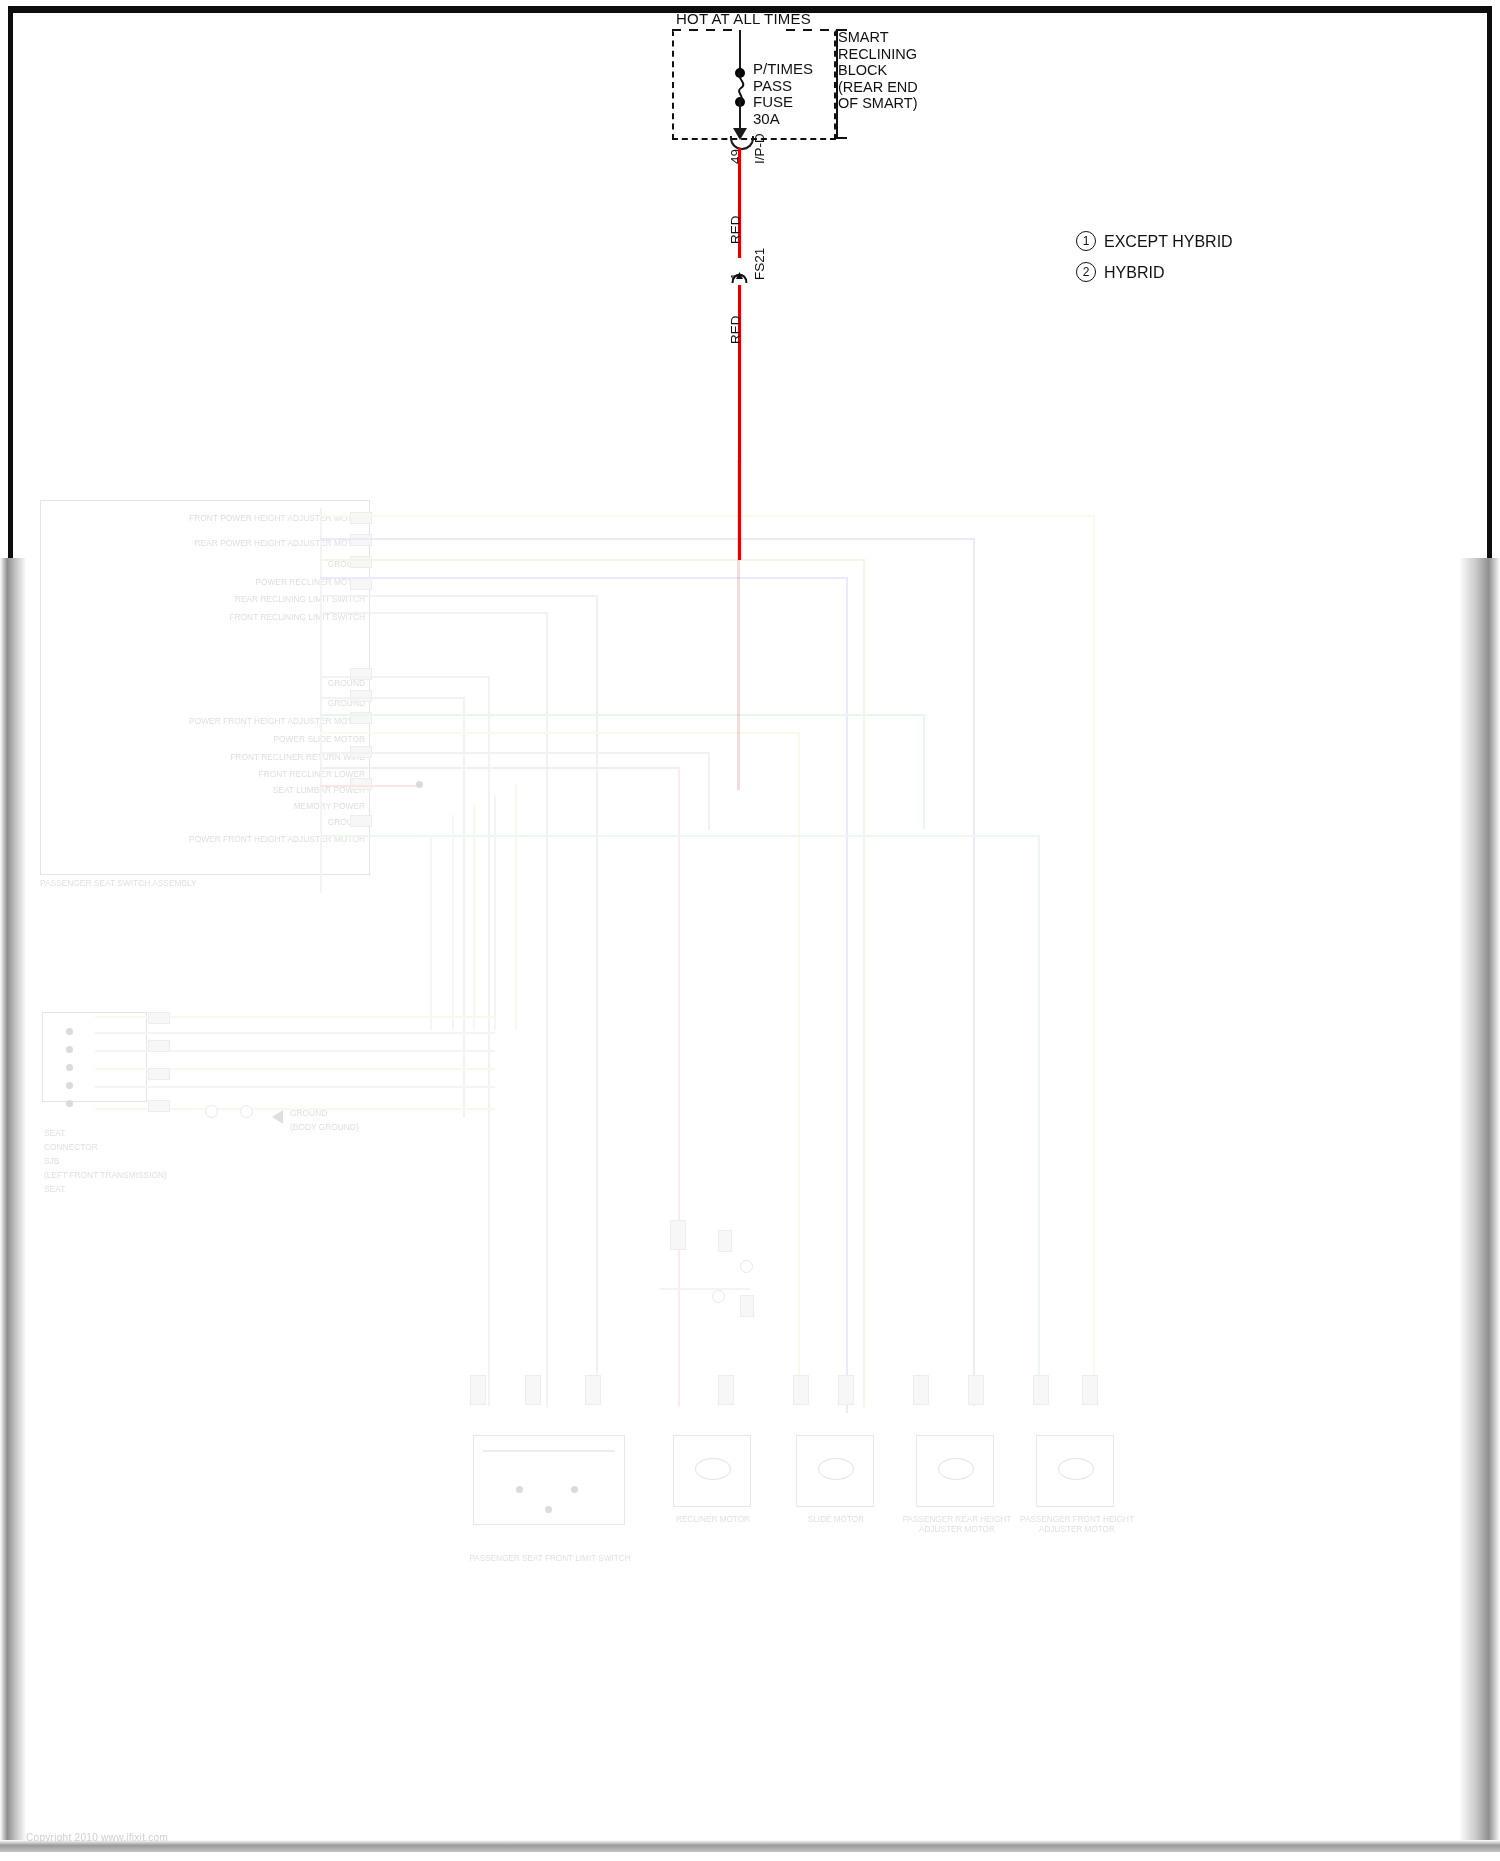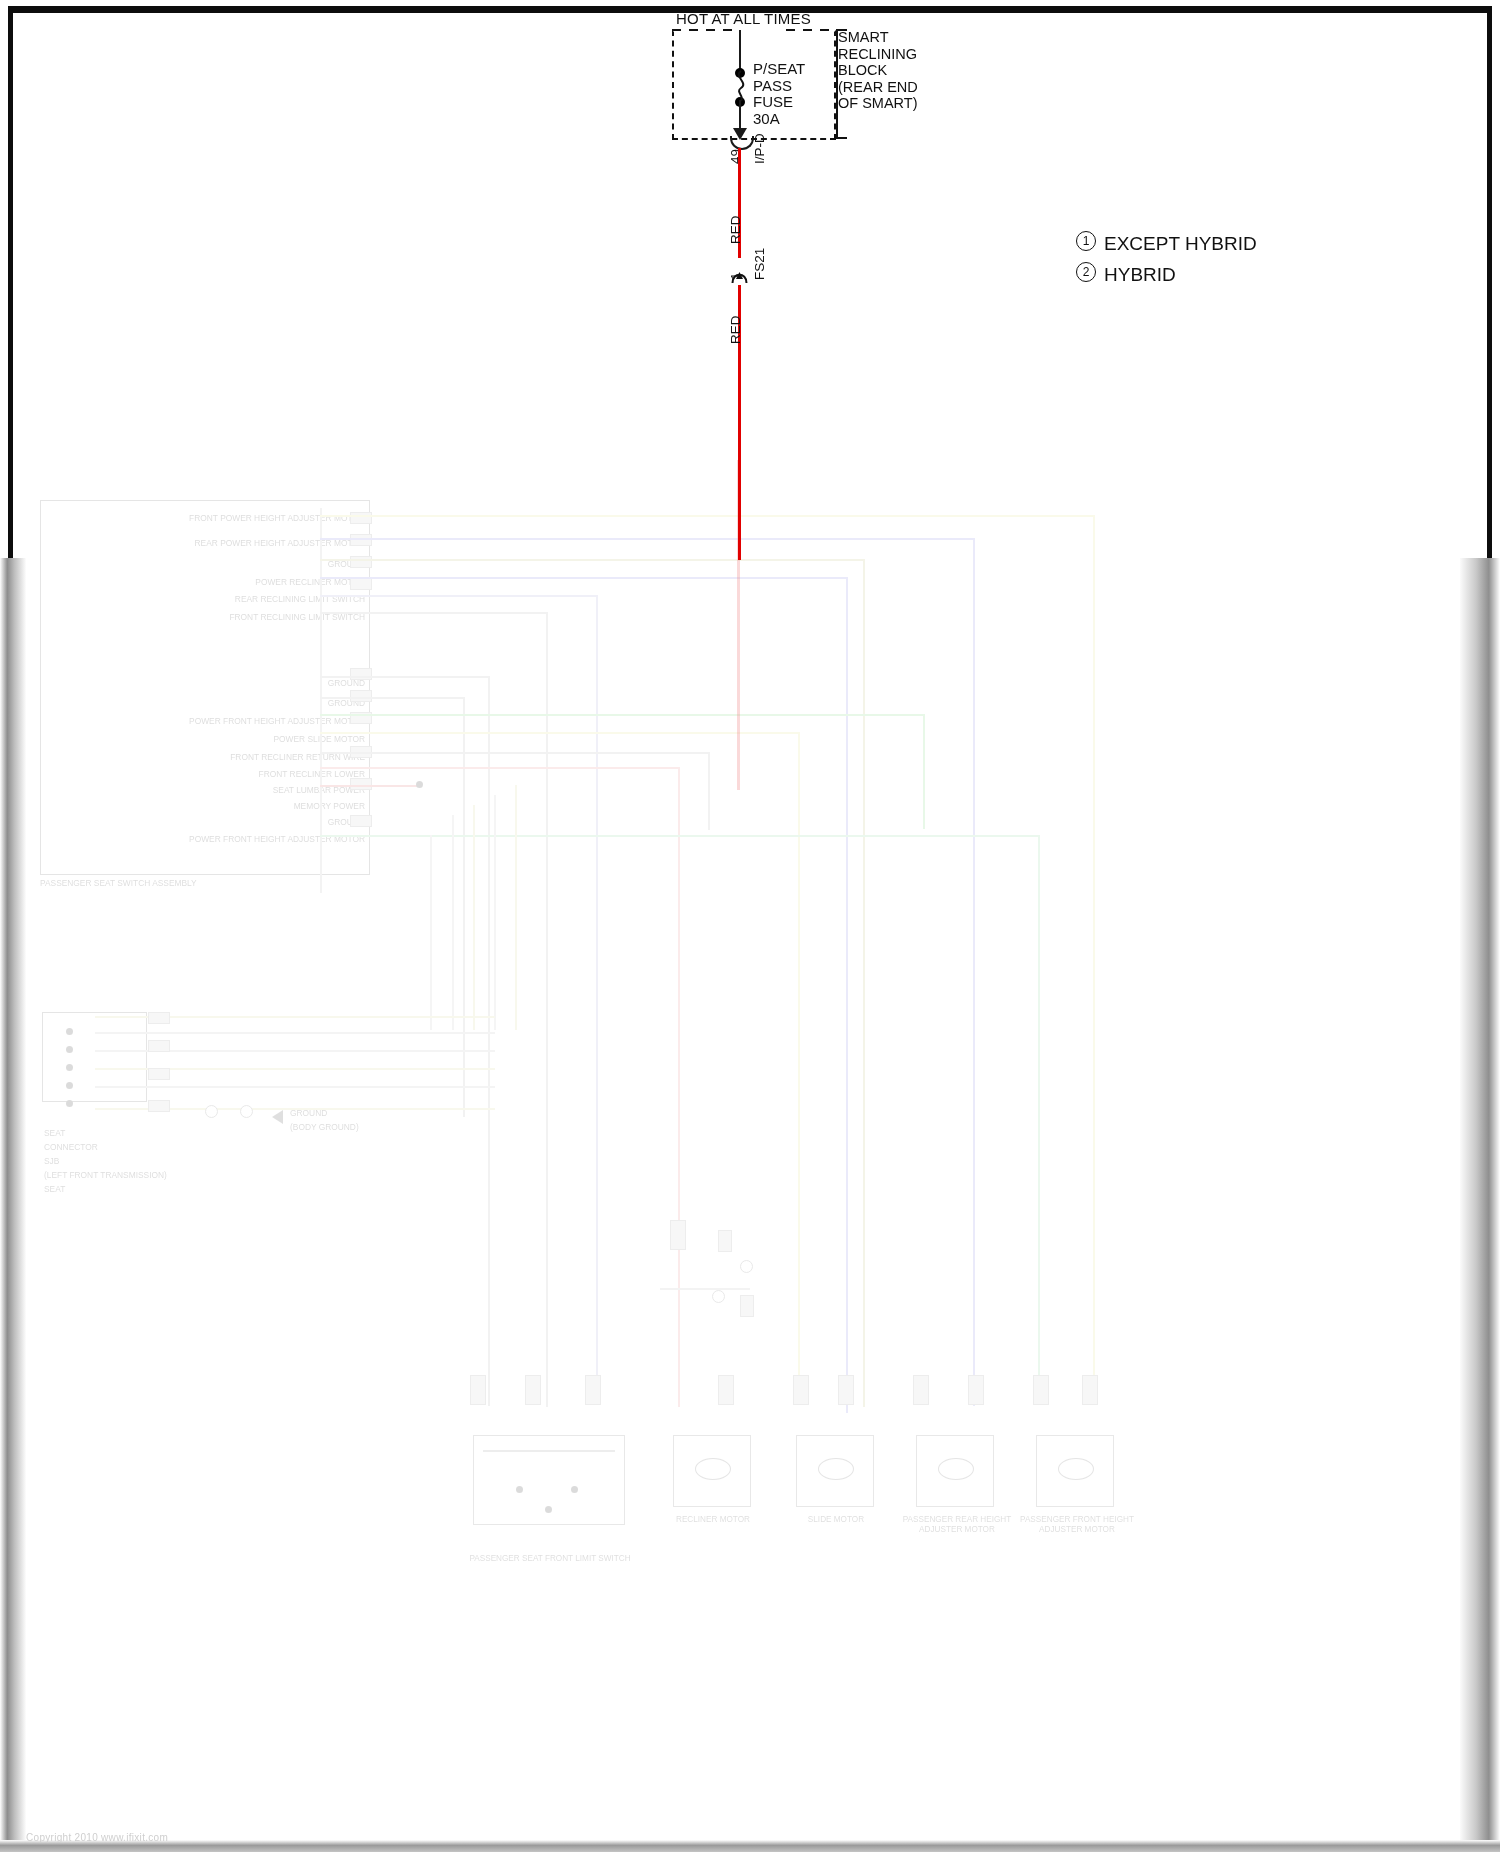--- a/index.html
+++ b/index.html
@@ -54,21 +54,21 @@
   #red1{left:728px;top:244px;}
   #red2{left:728px;top:344px;}
   #pin1{left:728px;top:280px;}
   #fs21{left:752px;top:280px;}
 
   .red-wire{position:absolute;left:738px;background:#e10000;width:3px;}
   #rw1{top:148px;height:110px;}
   #rw2{top:285px;height:275px;}
   .splice-arc{position:absolute;left:731px;top:258px;width:17px;height:26px;}
 
-  .legend-item{position:absolute;font-size:19px;color:#111;white-space:nowrap;}
+  .legend-item{position:absolute;font-size:16px;color:#111;white-space:nowrap;}
   .legend-circ{position:absolute;width:18px;height:18px;border:1.6px solid #111;border-radius:50%;
       font-size:12px;line-height:18px;text-align:center;color:#111;}
 
   
   #faded{position:absolute;left:0;top:460px;width:1500px;height:1400px;opacity:.17;
      filter:blur(0.35px);pointer-events:none;}
   #faded2{position:absolute;left:0;top:460px;width:1500px;height:1400px;opacity:.30;pointer-events:none;}
 
   .f-box{position:absolute;border:1.6px solid #6d6d6d;box-sizing:border-box;background:#fff;}
   .f-wire{position:absolute;}
@@ -276,21 +276,21 @@
 
   <div class="fuse-lead-top"></div>
   <div class="fuse-dot" id="fdot-a"></div>
   <div class="fuse-dot" id="fdot-b"></div>
   <svg class="fuse-coil" viewBox="0 0 18 32">
     <path d="M9 1 C 1 6, 17 13, 9 18 C 3 22, 13 26, 9 31" fill="none" stroke="#111" stroke-width="2"></path>
   </svg>
   <div class="fuse-lead-bot"></div>
   <div class="fuse-arrow"></div>
   <div class="fuse-name">
-    <div>P/SEAT</div>
+    <div>P/TIMES</div>
     <div>PASS</div>
     <div>FUSE</div>
     <div>30A</div>
   </div>
 
   <div class="cnct-arc"></div>
   <div class="vert-txt" id="pin49">49</div>
   <div class="vert-txt" id="ipd">I/P-D</div>
 
   <div class="red-wire" id="rw1"></div>

